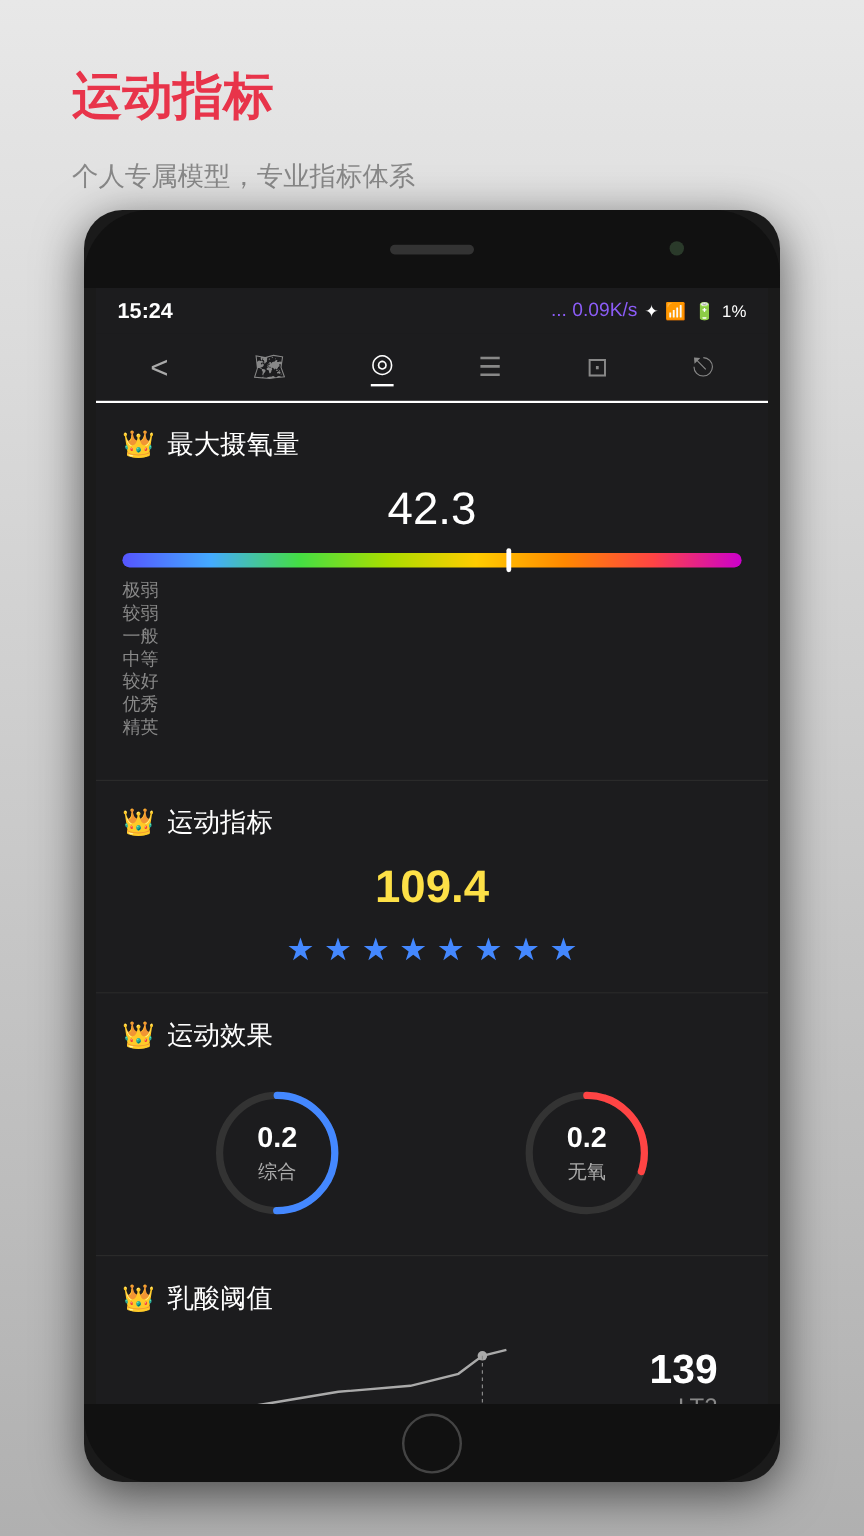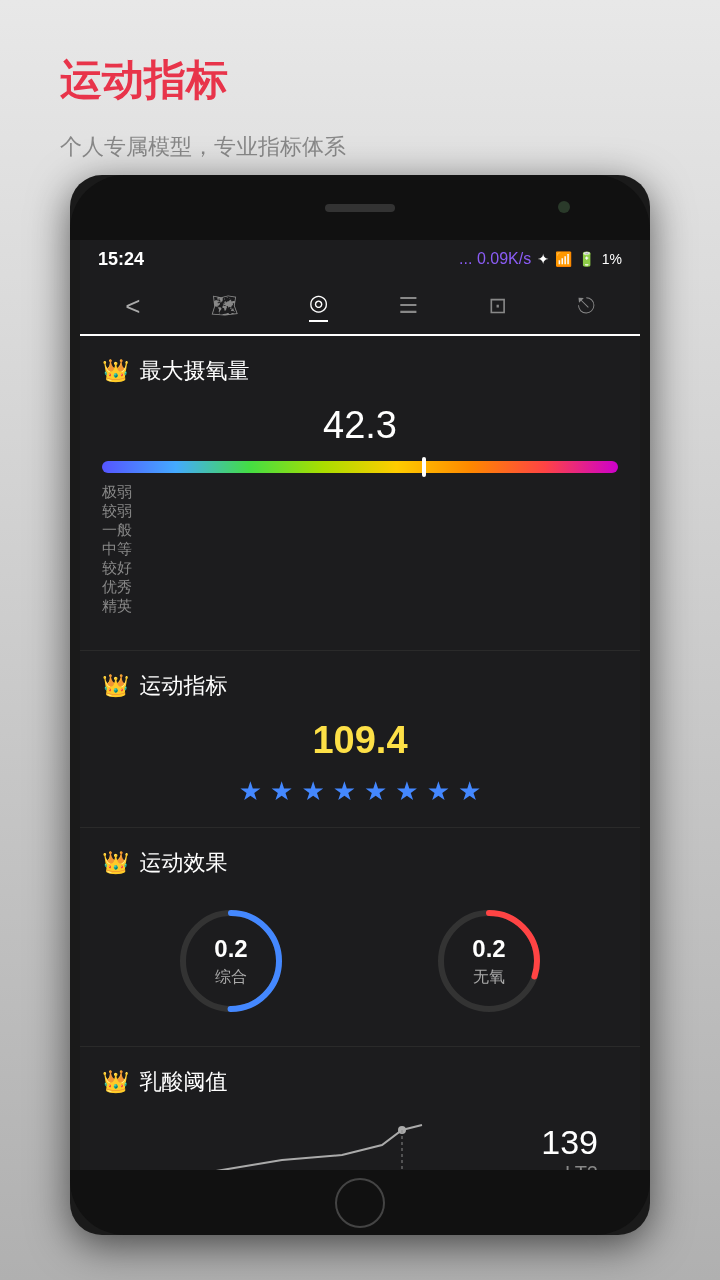--- a/index.html
+++ b/index.html
@@ -282,21 +282,21 @@
       color: #aaa;
       font-size: 16px;
       margin-top: 4px;
     }
 
     
     .lactate-value {
       text-align: right;
       color: #fff;
       font-size: 34px;
-      font-weight: normal;
+      font-weight: bold;
       padding-right: 10px;
     }
     .lactate-label {
       text-align: right;
       color: #888;
       font-size: 20px;
       padding-right: 10px;
     }
 
     

